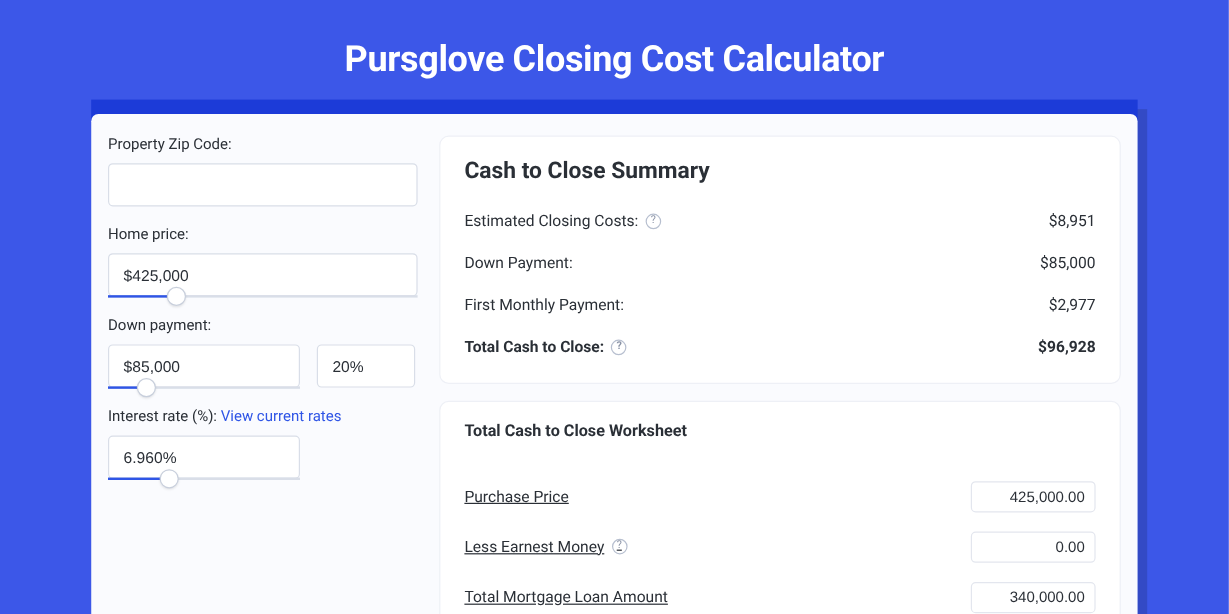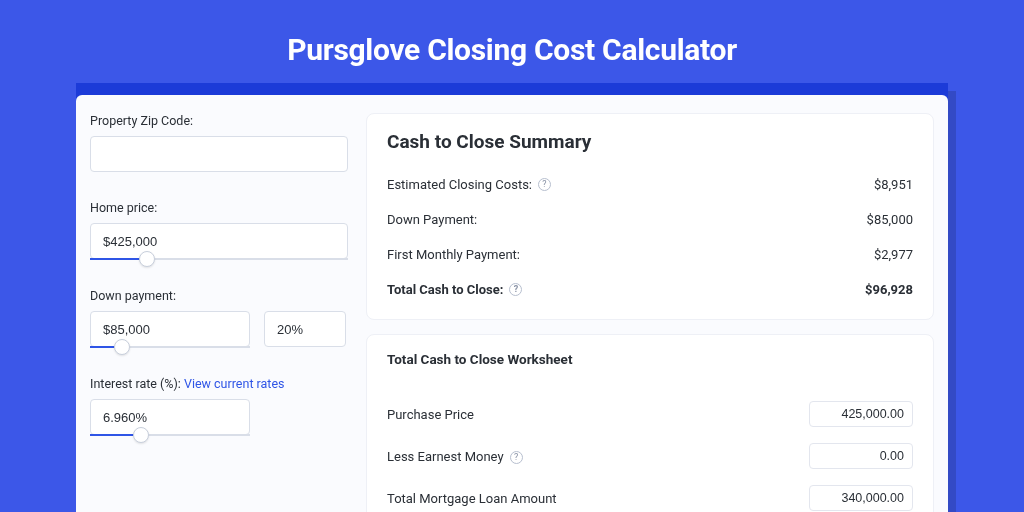--- a/index.html
+++ b/index.html
@@ -34,21 +34,21 @@
     min-height: 420px;
   }
 
   
   .left {
     width: 258px;
     flex: 0 0 258px;
     font-size: 12.5px;
     color: #2a2f36;
   }
-  .field-group { margin-bottom: 28px; }
+  .field-group { margin-bottom: 16px; }
   .field-label {
     display: block;
     margin-bottom: 8px;
     font-size: 12.5px;
     color: #2a2f36;
   }
   .field-label .link {
     color: #2f55e6;
     cursor: pointer;
   }
@@ -132,21 +132,21 @@
     font-size: 13.5px;
     margin-bottom: 26px;
   }
   .work-row {
     display: flex;
     justify-content: space-between;
     align-items: center;
     padding: 8px 0;
     font-size: 13px;
   }
-  .work-label { display: flex; align-items: flex-end; gap: 6px; }
+  .work-label { display: flex; align-items: flex-start; gap: 6px; text-decoration: underline; }
   .work-value-input {
     width: 104px;
     height: 26px;
     border: 1px solid #e3e6ee;
     border-radius: 4px;
     text-align: right;
     padding: 0 8px;
     font-size: 12.5px;
     color: #2a2f36;
     background: #fff;

